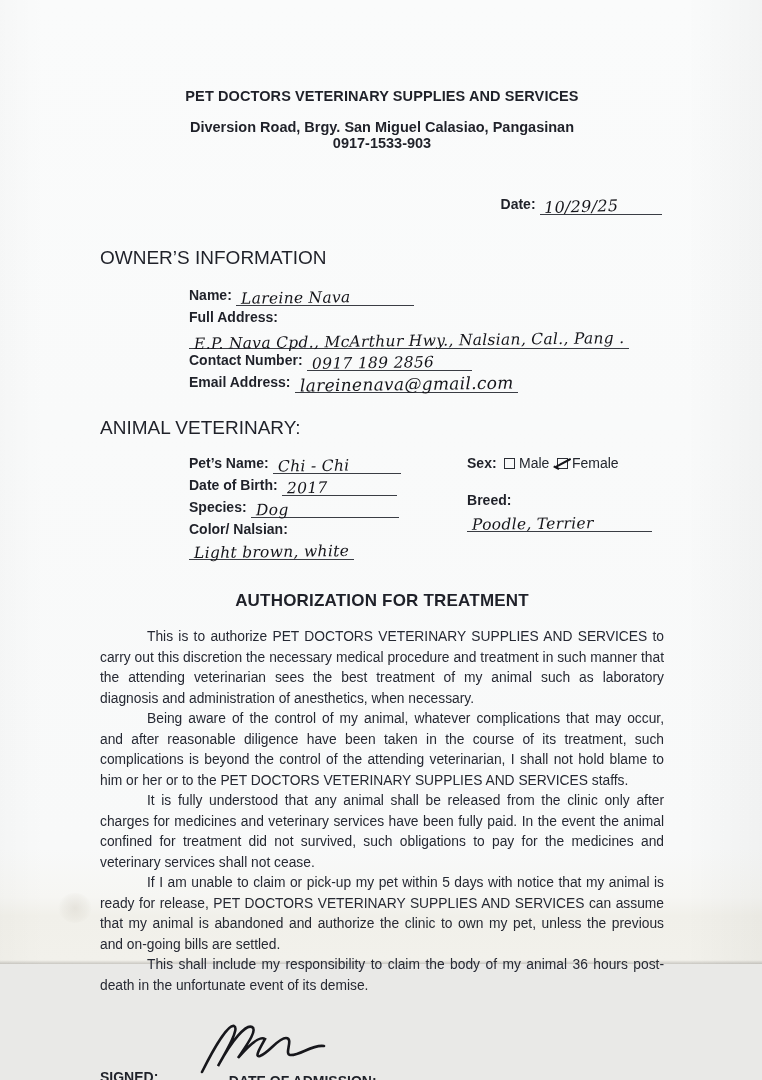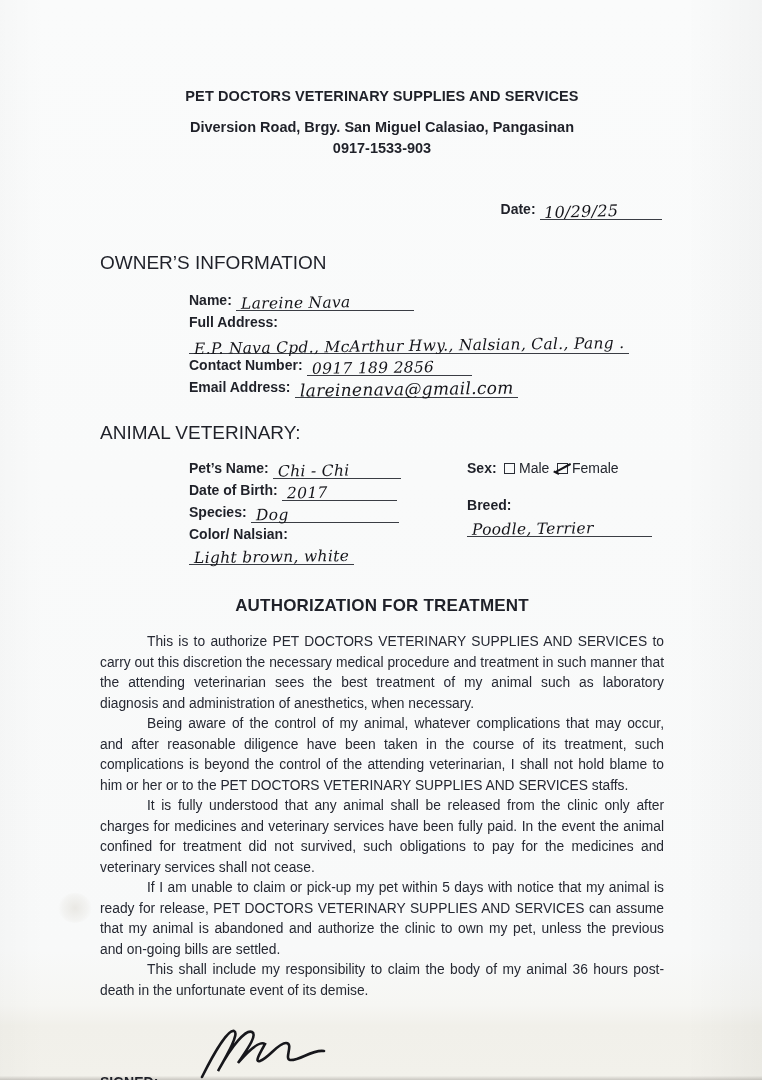--- a/index.html
+++ b/index.html
@@ -4,21 +4,21 @@
 <style>
   html, body { margin: 0; padding: 0; }
   body {
     width: 762px; height: 1080px;
     background: #e9e9e7;
     font-family: "Liberation Sans", sans-serif;
     overflow: hidden;
   }
   .paper {
     position: relative;
-    width: 762px; height: 1080px;
+    width: 762px; height: 964px;
     background:
       linear-gradient(180deg, #fafbfb 0%, #f8f9f9 88%, #f6f6f3 93%, #f1f0ea 95%, #f2f1eb 99.6%, #c9c7c1 100%),
       #fafbfb;
     color: #23262e;
     box-sizing: border-box;
   }
   .paper::before {
     content: "";
     position: absolute; inset: 0;
     background: linear-gradient(90deg, rgba(0,0,0,0.015) 0%, rgba(0,0,0,0) 6%, rgba(0,0,0,0) 90%, rgba(0,0,0,0.03) 100%);
@@ -28,21 +28,21 @@
     position: absolute; left: 58px; top: 893px; width: 34px; height: 30px;
     border-radius: 50%;
     background: radial-gradient(circle, rgba(205,200,188,0.35) 0%, rgba(205,200,188,0.12) 55%, rgba(205,200,188,0) 75%);
   }
   .content { position: absolute; left: 100px; right: 98px; top: 0; }
 
   
   .clinic-header { margin-top: 88px; text-align: center; font-weight: bold; color: #1f2129; }
   .clinic-header .l1 { font-size: 14.5px; letter-spacing: 0.1px; }
   .clinic-header .l2 { font-size: 14.5px; margin-top: 15px; }
-  .clinic-header .l3 { font-size: 14.5px; margin-top: 5px; }
+  .clinic-header .l3 { font-size: 14.5px; }
 
   
   .lbl { font-weight: bold; font-size: 14px; color: #1f2129; white-space: nowrap; }
   .uline { display: inline-block; border-bottom: 1.4px solid #3a3d44; height: 17px; vertical-align: -3px; }
   .hw {
     font-family: "DejaVu Serif", serif;
     font-style: italic;
     color: #15151a;
     white-space: nowrap;
     letter-spacing: 0.3px;

